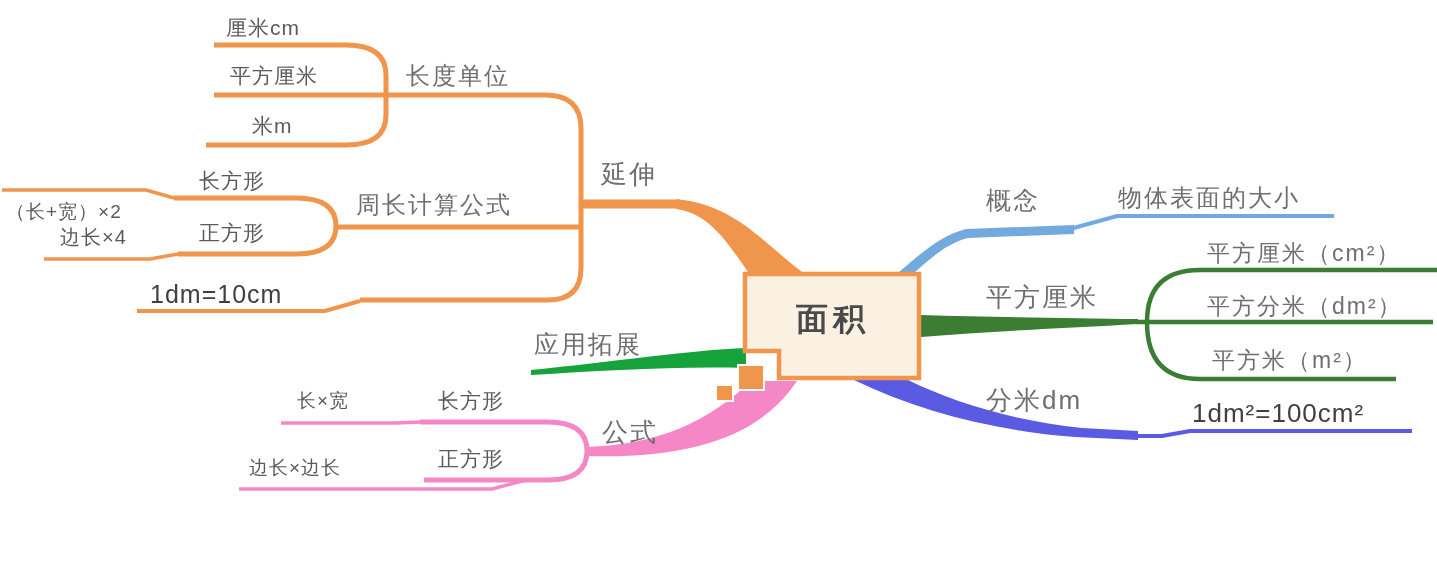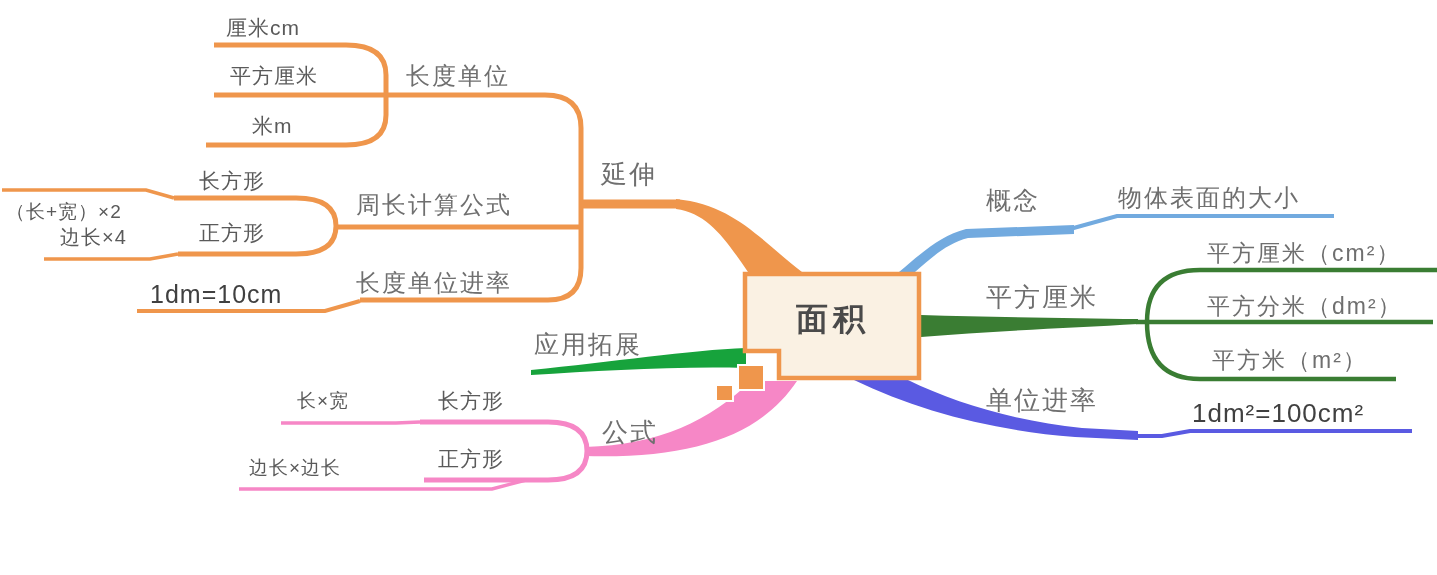--- a/index.html
+++ b/index.html
@@ -81,36 +81,35 @@
   <div id="central-box-label">面积</div>
 
   <div class="lbl" style="left:986px;top:186px;font-size:25px;">概念</div>
   <div class="lbl" style="left:1118px;top:184px;font-size:24px;">物体表面的大小</div>
 
   <div class="lbl" style="left:986px;top:283px;font-size:26px;">平方厘米</div>
   <div class="lbl" style="left:1207px;top:240px;font-size:23px;">平方厘米（cm²）</div>
   <div class="lbl" style="left:1212px;top:347px;font-size:23px;">平方米（m²）</div>
   <div class="lbl" style="left:1207px;top:293px;font-size:23px;">平方分米（dm²）</div>
 
-  <div class="lbl" style="left:986px;top:386px;font-size:26px;">单位进率</div>
+  <div class="lbl" style="left:986px;top:386px;font-size:26px;">分米dm</div>
   <div class="lbl dark" style="left:1192px;top:399px;font-size:26px;">1dm²=100cm²</div>
 
   <div class="lbl" style="left:601px;top:160px;font-size:26px;">延伸</div>
   <div class="lbl" style="left:406px;top:62px;font-size:24px;">长度单位</div>
   <div class="lbl small" style="left:226px;top:16px;font-size:21px;">厘米cm</div>
   <div class="lbl small" style="left:230px;top:64px;font-size:21px;">平方厘米</div>
   <div class="lbl small" style="left:252px;top:114px;font-size:21px;">米m</div>
 
   <div class="lbl" style="left:356px;top:191px;font-size:24px;">周长计算公式</div>
   <div class="lbl small" style="left:199px;top:169px;font-size:21px;">长方形</div>
   <div class="lbl small" style="left:6px;top:163px;font-size:19px;margin-top:38px;">（长+宽）×2</div>
   <div class="lbl small" style="left:199px;top:221px;font-size:21px;">正方形</div>
   <div class="lbl small" style="left:60px;top:226px;font-size:20px;">边长×4</div>
 
-  <div class="lbl" style="left:356px;top:269px;font-size:24px;">长度单位进率</div>
   <div class="lbl dark" style="left:150px;top:280px;font-size:25px;">1dm=10cm</div>
 
   <div class="lbl" style="left:534px;top:330px;font-size:25px;text-align:center;">应用拓展</div>
 
   <div class="lbl" style="left:602px;top:418px;font-size:26px;">公式</div>
   <div class="lbl small" style="left:438px;top:389px;font-size:21px;">长方形</div>
   <div class="lbl small" style="left:297px;top:390px;font-size:19px;">长×宽</div>
   <div class="lbl small" style="left:438px;top:447px;font-size:21px;">正方形</div>
   <div class="lbl small" style="left:249px;top:457px;font-size:19px;">边长×边长</div>
 

